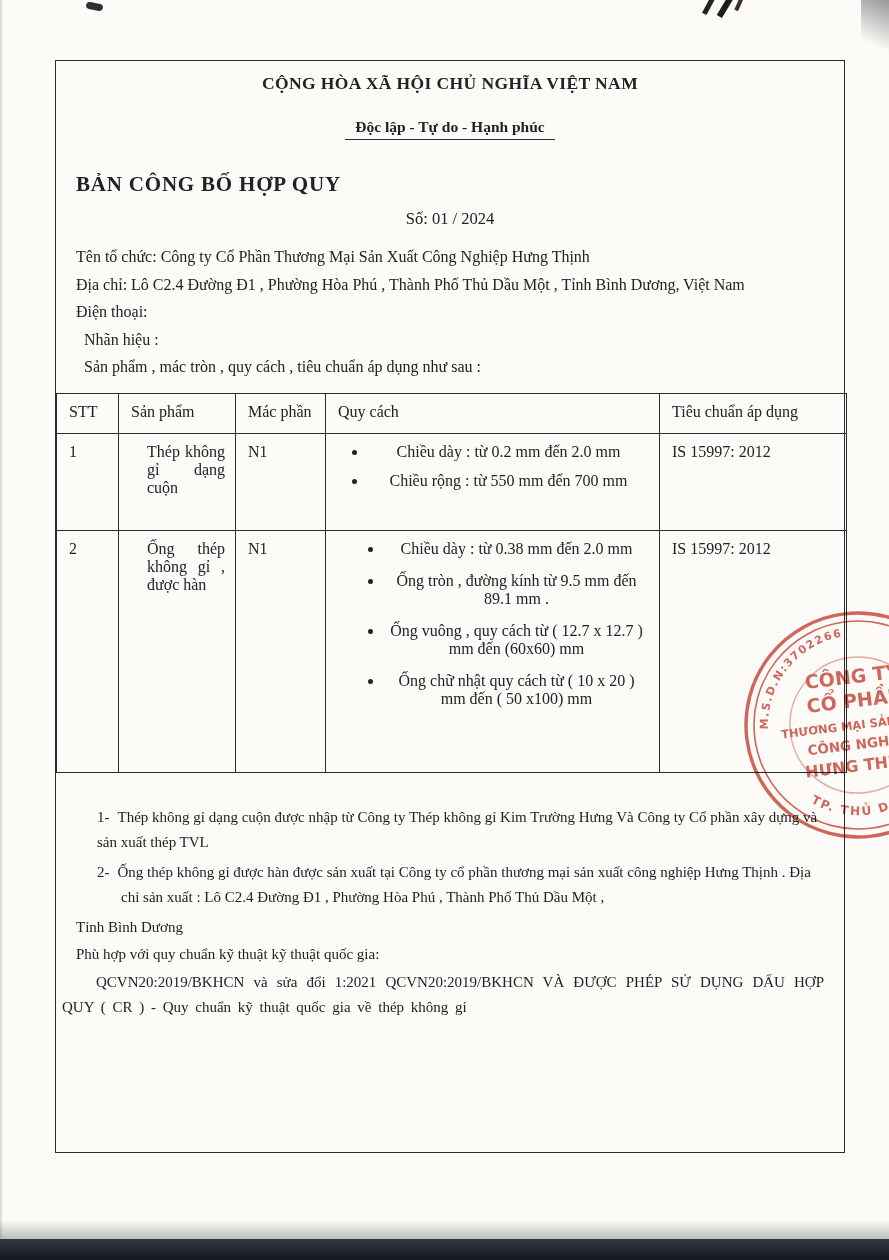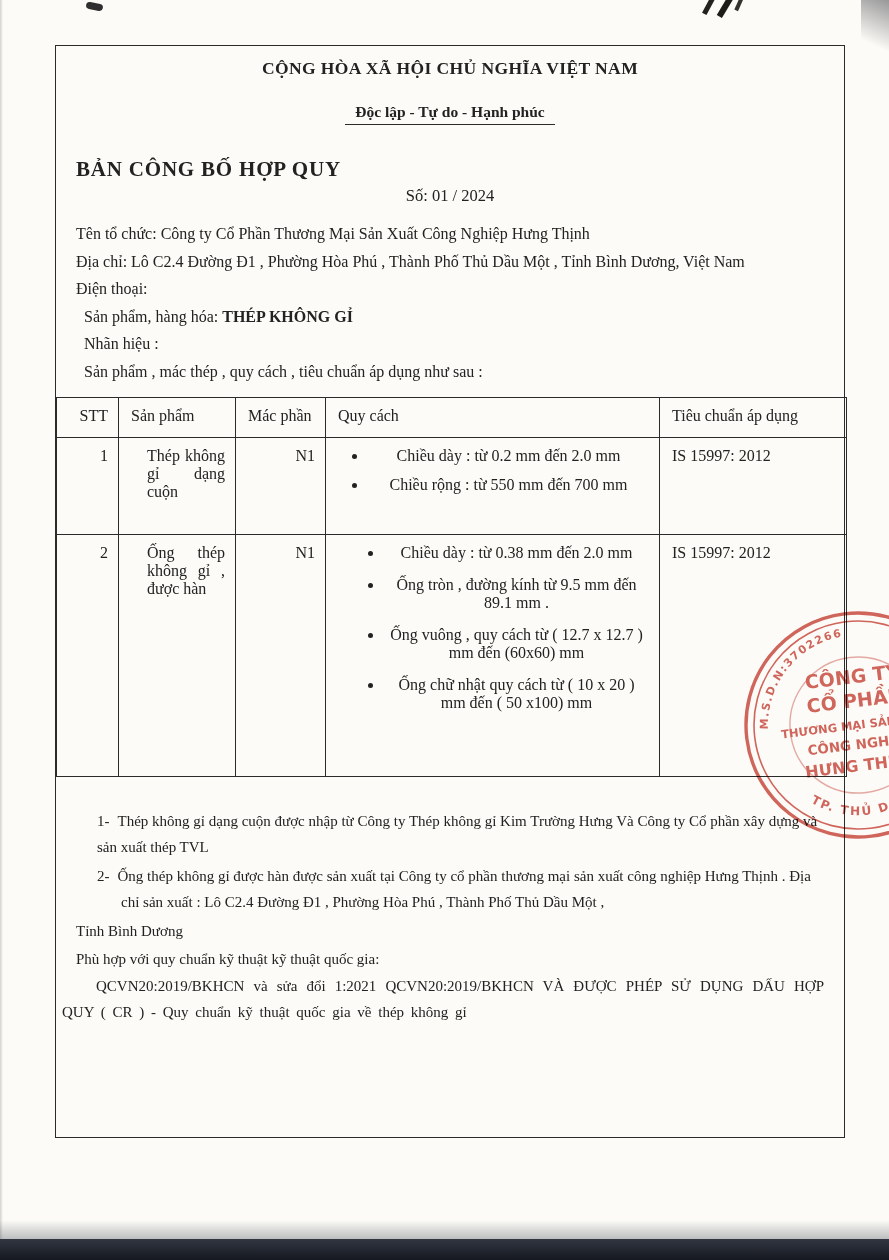--- a/index.html
+++ b/index.html
@@ -9,21 +9,21 @@
     width: 889px;
     height: 1260px;
     background: #fcfbf7;
     overflow: hidden;
     font-family: "Liberation Serif", serif;
     color: #222;
   }
   .frame {
     position: absolute;
     left: 55px;
-    top: 45px;
+    top: 60px;
     width: 790px;
     height: 1093px;
     border: 1.6px solid #2b2b2b;
     padding: 12px 20px 0 20px;
   }
   
   .nat-header { text-align: center; }
   .nat-title {
     font-weight: bold;
     font-size: 17.5px;
@@ -37,21 +37,21 @@
     padding: 0 10px 3px 10px;
     border-bottom: 1.6px solid #2b2b2b;
   }
   .doc-title {
     margin-top: 32px;
     font-weight: bold;
     font-size: 21px;
     letter-spacing: .8px;
   }
   .doc-number {
-    margin-top: 4px;
+    margin-top: 12px;
     text-align: center;
     font-size: 16.5px;
   }
   
   .info-block { margin-top: 14px; font-size: 16px; line-height: 1.72; }
   .doc-line { margin: 0; }
   .doc-line.indented { padding-left: 8px; }
   .bold { font-weight: bold; }
   
   table.spec-table {
@@ -67,21 +67,21 @@
     padding: 9px 10px 8px 12px;
     font-weight: normal;
     text-align: left;
   }
   .spec-table th { height: 40px; }
   .spec-table col.c1 { width: 62px; }
   .spec-table col.c2 { width: 117px; }
   .spec-table col.c3 { width: 90px; }
   .spec-table col.c4 { width: 334px; }
   .spec-table col.c5 { width: 187px; }
-  .spec-table .center { text-align: right; }
+  .spec-table .center { text-align: left; }
   .spec-table td.cell-sp { text-align: justify; padding-left: 28px; }
   .spec-table tr.row-1 td { height: 97px; }
   .spec-table tr.row-2 td { height: 242px; }
   .qc-list { margin: 0; padding: 0 4px 0 30px; list-style: disc; }
   .qc-list li { margin: 0 0 11px 0; padding-left: 4px; text-align: center; }
   .row-2 .qc-list li { margin-bottom: 14px; margin-left: 16px; }
   
   .notes-block { margin-top: 32px; font-size: 15px; line-height: 1.7; }
   .note-item { margin: 0 0 4px 0; padding-left: 21px; }
   .note-item.hanging { text-indent: -24px; padding-left: 45px; }
@@ -133,23 +133,22 @@
       <span class="motto">Độc lập - Tự do - Hạnh phúc</span>
     </div>
 
     <div class="doc-title">BẢN CÔNG BỐ HỢP QUY</div>
     <div class="doc-number">Số: 01 / 2024</div>
 
     <div class="info-block">
       <p class="doc-line">Tên tổ chức: Công ty Cổ Phần Thương Mại Sản Xuất Công Nghiệp Hưng Thịnh</p>
       <p class="doc-line">Địa chỉ: Lô C2.4 Đường Đ1 , Phường Hòa Phú , Thành Phố Thủ Dầu Một , Tỉnh Bình Dương, Việt Nam</p>
       <p class="doc-line">Điện thoại:</p>
-      <p class="doc-line indented"><span>Sản phẩm, hàng hóa: </span><span class="bold">THÉP KHÔNG GỈ</span></p>
       <p class="doc-line indented">Nhãn hiệu :</p>
-      <p class="doc-line indented">Sản phẩm , mác thép , quy cách , tiêu chuẩn áp dụng như sau :</p>
+      <p class="doc-line indented">Sản phẩm , mác tròn , quy cách , tiêu chuẩn áp dụng như sau :</p>
     </div>
 
     <table class="spec-table">
       <colgroup>
         <col class="c1">
           <col class="c2">
           <col class="c3">
           <col class="c4">
           <col class="c5">
       </colgroup>

